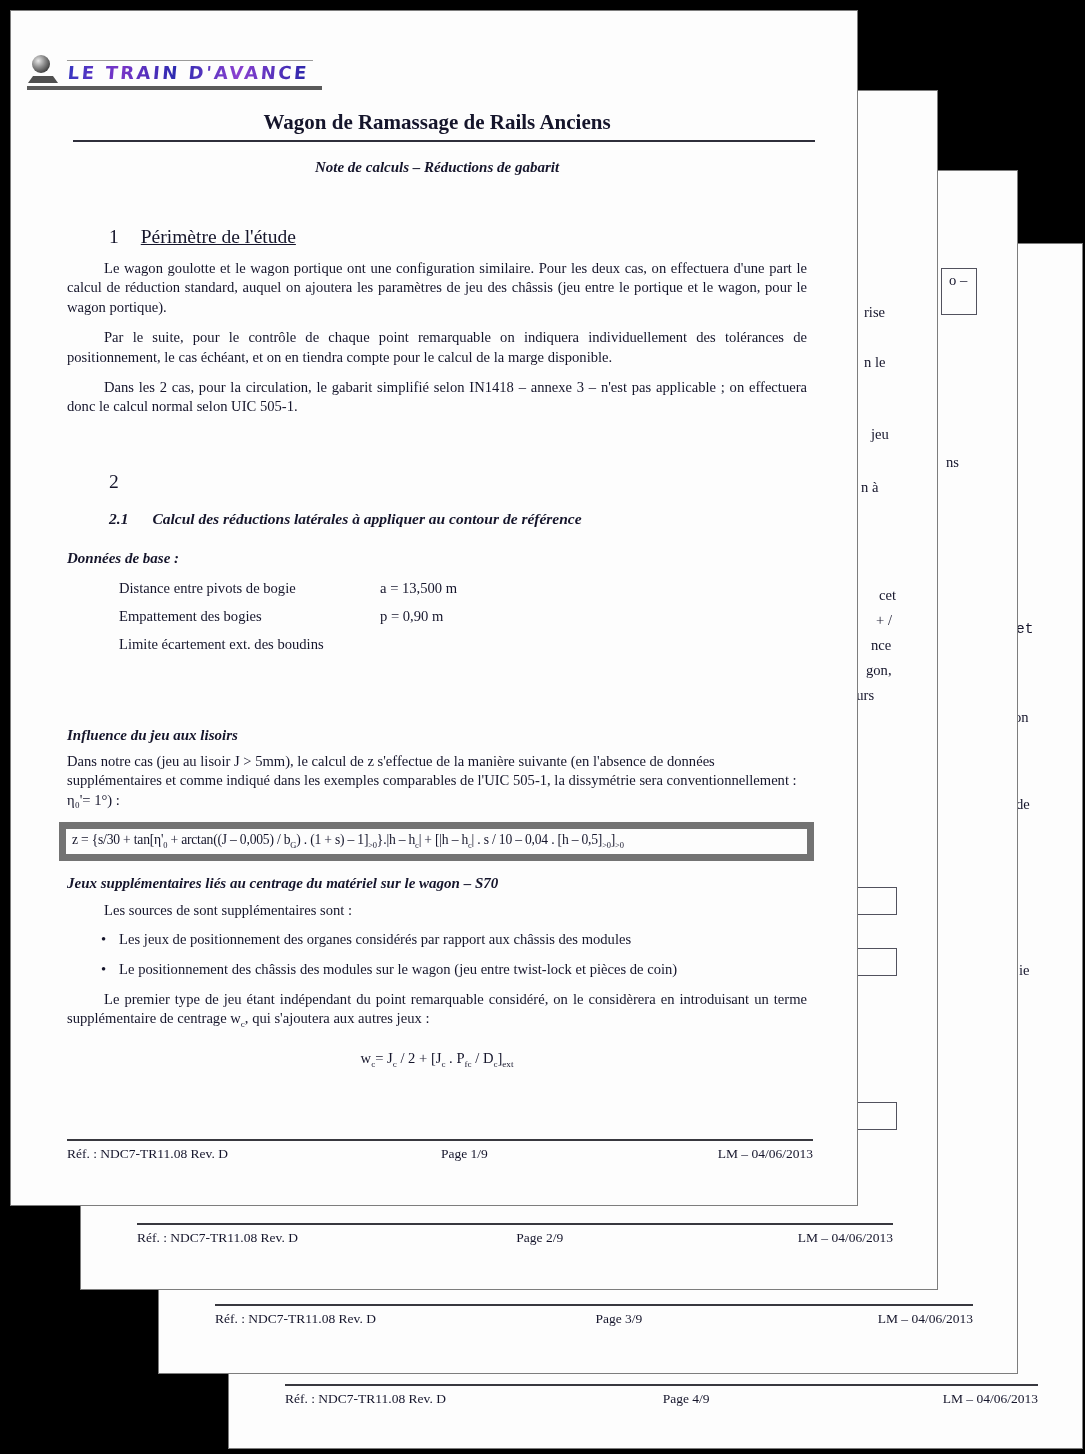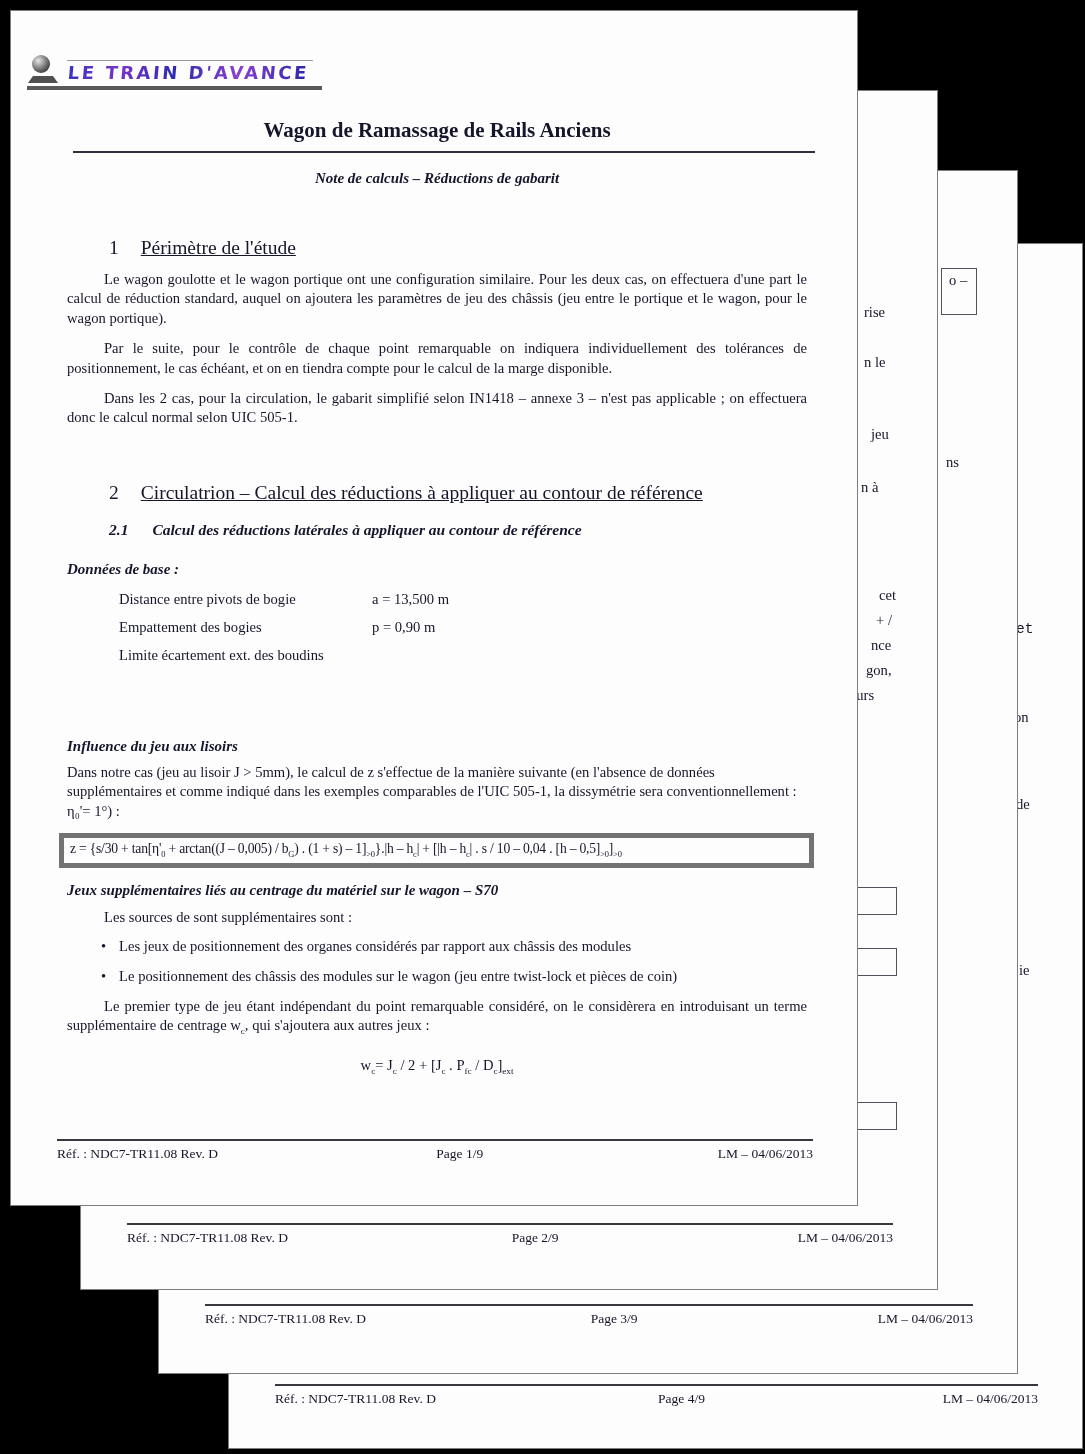--- a/index.html
+++ b/index.html
@@ -20,45 +20,45 @@
   .logo-icon{width:32px;height:28px;position:relative;}
   .logo-ball{position:absolute;left:5px;top:0;width:18px;height:18px;border-radius:50%;
         background:radial-gradient(circle at 35% 32%,#e8e8e8,#8a8a8a 40%,#2b2b2b 85%);}
   .logo-base{position:absolute;bottom:0;left:1px;width:20px;height:0;
         border-bottom:7px solid #4f4f4f;border-left:5px solid transparent;border-right:5px solid transparent;}
   .logo-text{font-family:"DejaVu Sans",sans-serif;font-weight:bold;font-size:18px;
         letter-spacing:2.5px;transform:skewX(-5deg);border-top:1px solid #9a9a9a;padding:1px 3px 0 2px;
         background:linear-gradient(90deg,#3535c0 0%,#7a35c8 22%,#2b2bb0 45%,#8a40d0 70%,#2525a8 100%);
         -webkit-background-clip:text;background-clip:text;color:transparent;}
 
-  .title{margin:8px;padding-top:99px;text-align:center;font-size:21px;font-weight:bold;}
+  .title{margin:0;padding-top:99px;text-align:center;font-size:21px;font-weight:bold;}
   .title-rule{border:0;border-top:2px solid #2f2f3b;margin:5px -8px 0 6px;}
   .subtitle{margin-top:17px;text-align:center;font-weight:bold;font-style:italic;font-size:15px;}
 
   .h1{display:flex;gap:22px;margin:50px 0 0 42px;font-size:19.5px;}
   .h1 .num{text-decoration:none;}
   .h1 .txt{text-decoration:underline;}
   .h2{display:flex;gap:24px;margin:17px 0 0 42px;font-size:15.5px;font-weight:bold;font-style:italic;}
 
   p.body{font-size:14.6px;line-height:19.4px;text-align:justify;text-indent:37px;margin:11px 0 0 0;}
   p.noindent{text-indent:0;text-align:left;}
 
   .side-head{margin-top:22px;font-weight:bold;font-style:italic;font-size:15px;}
   .data-rows{margin:8px 0 0 52px;font-size:14.6px;}
-  .data-row{display:grid;grid-template-columns:253px auto;height:28px;align-items:center;}
+  .data-row{display:grid;grid-template-columns:253px auto;height:28px;align-items:center;gap:8px;}
 
-  .formula-box{margin:12px -7px 0 -8px;border:5px solid #737373;padding:3px 6px 4px 6px;
+  .formula-box{margin:12px -7px 0 -8px;border:7px solid #737373;padding:3px 6px 4px 6px;
         font-size:13.6px;white-space:nowrap;letter-spacing:-0.2px;}
   sub{font-size:0.62em;}
   .formula-center{margin-top:15px;text-align:center;font-size:14.6px;}
 
   .bullet{display:flex;margin:10px 0 0 34px;font-size:14.6px;line-height:19.4px;}
   .bullet::before{content:"\2022";margin-right:13px;}
 
-  .footer{position:absolute;left:46px;right:44px;top:1128px;border-top:2px solid #38383f;
+  .footer{position:absolute;left:56px;right:44px;top:1128px;border-top:2px solid #38383f;
         padding-top:5px;display:flex;font-size:13.5px;}
   .footer .f-left{flex:1.15;}
   .footer .f-right{flex:1;text-align:right;}
 
   .frag{position:absolute;font-size:14.6px;white-space:nowrap;color:#15152b;}
   .sbox{position:absolute;border:1px solid #52525e;background:#fdfdfd;}
 </style>
 </head>
 <body>
 
@@ -122,21 +122,20 @@
     <div class="h1">
       <span class="num">1</span>
       <span class="txt">Périmètre de l'étude</span>
     </div>
     <p class="body">Le wagon goulotte et le wagon portique ont une configuration similaire. Pour les deux cas, on effectuera d'une part le calcul de réduction standard, auquel on ajoutera les paramètres de jeu des châssis (jeu entre le portique et le wagon, pour le wagon portique).</p>
     <p class="body">Par le suite, pour le contrôle de chaque point remarquable on indiquera individuellement des tolérances de positionnement, le cas échéant, et on en tiendra compte pour le calcul de la marge disponible.</p>
     <p class="body">Dans les 2 cas, pour la circulation, le gabarit simplifié selon IN1418 – annexe 3 – n'est pas applicable ; on effectuera donc le calcul normal selon UIC 505-1.</p>
 
     <div class="h1" style="margin-top:54px;">
       <span class="num">2</span>
-      <span class="txt">Circulatrion – Calcul des réductions à appliquer au contour de référence</span>
     </div>
     <div class="h2">
       <span class="num">2.1</span>
       <span class="txt">Calcul des réductions latérales à appliquer au contour de référence</span>
     </div>
 
     <div class="side-head">Données de base :</div>
     <div class="data-rows">
       <div class="data-row">
         <span>Distance entre pivots de bogie</span>

